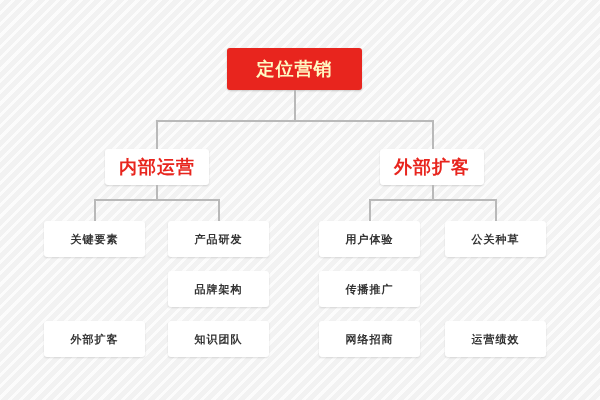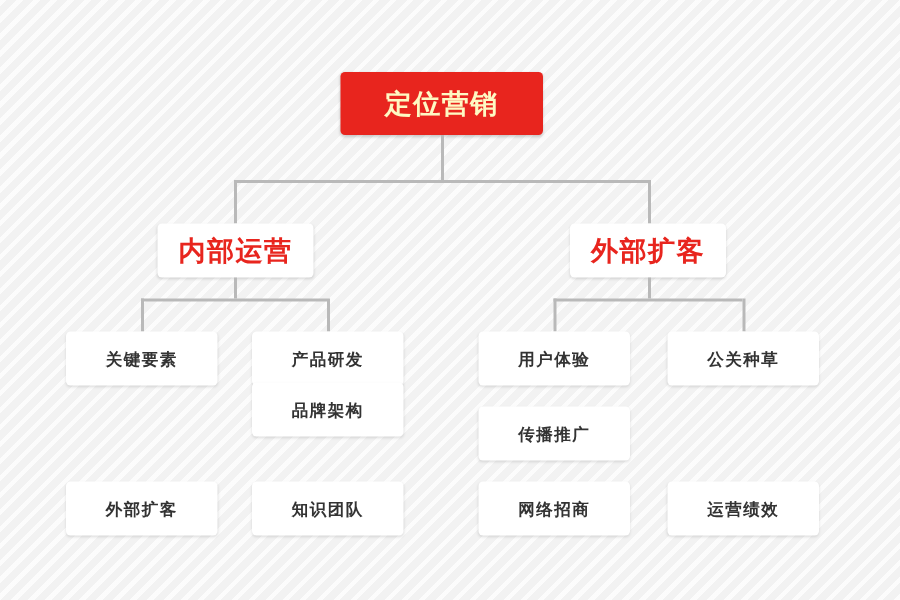--- a/index.html
+++ b/index.html
@@ -101,21 +101,21 @@
   <div class="node node-leaf" style="left:44px; top:221px; width:101px; height:36px;">
     <span>关键要素</span>
   </div>
   <div class="node node-leaf" style="left:44px; top:321px; width:101px; height:36px;">
     <span>外部扩客</span>
   </div>
 
   <div class="node node-leaf" style="left:168px; top:221px; width:101px; height:36px;">
     <span>产品研发</span>
   </div>
-  <div class="node node-leaf" style="left:168px; top:255px; width:101px; height:36px;">
+  <div class="node node-leaf" style="left:168px; top:271px; width:101px; height:36px;">
     <span>品牌架构</span>
   </div>
   <div class="node node-leaf" style="left:168px; top:321px; width:101px; height:36px;">
     <span>知识团队</span>
   </div>
 
   <div class="node node-branch" style="left:380px; top:149px; width:104px; height:36px;">
     <span>外部扩客</span>
   </div>
 

